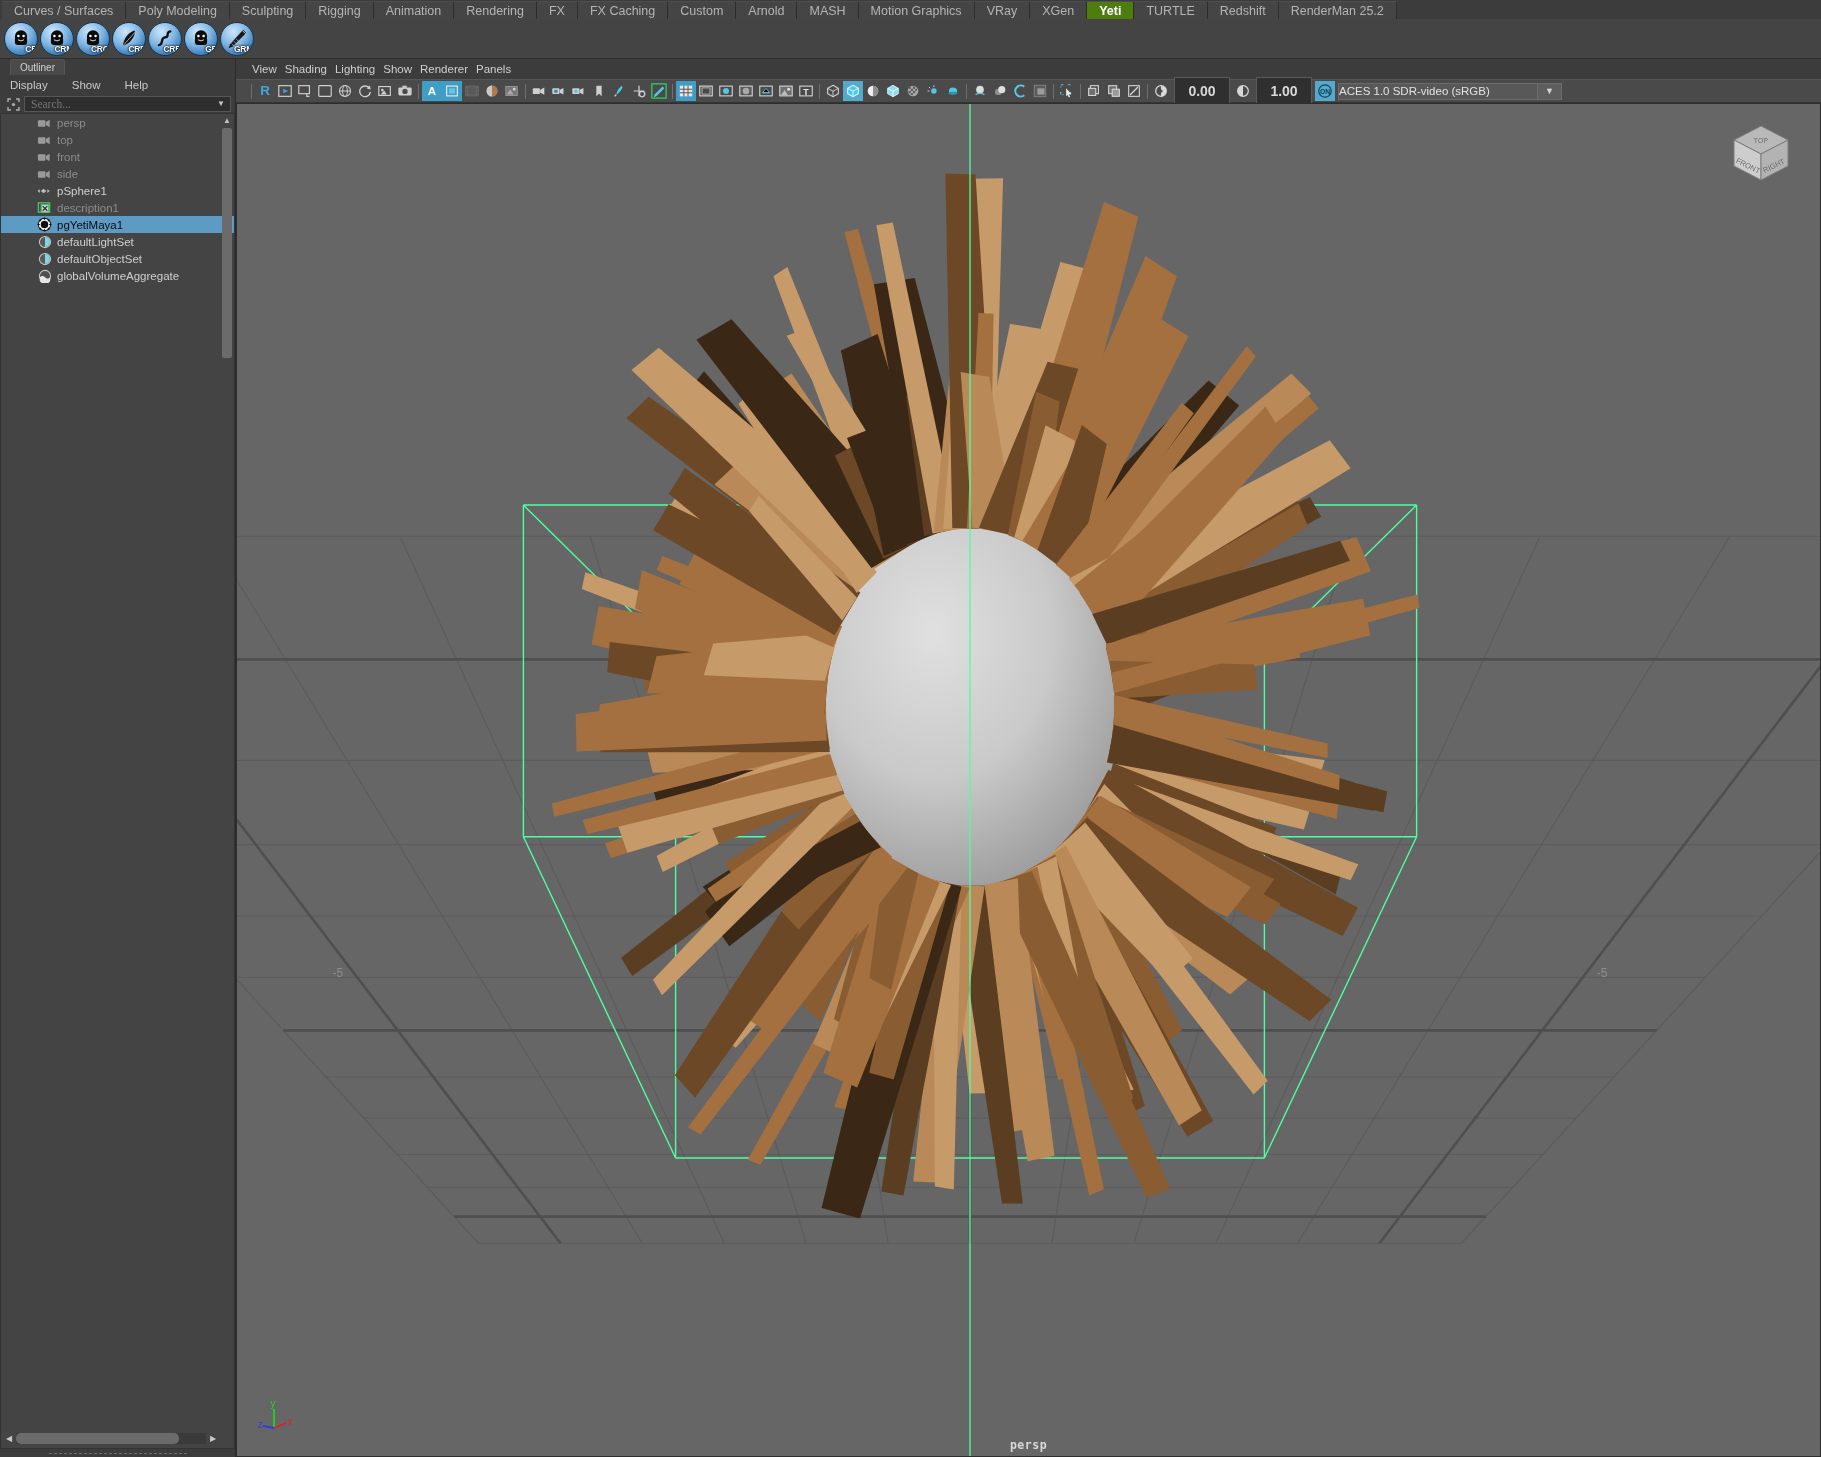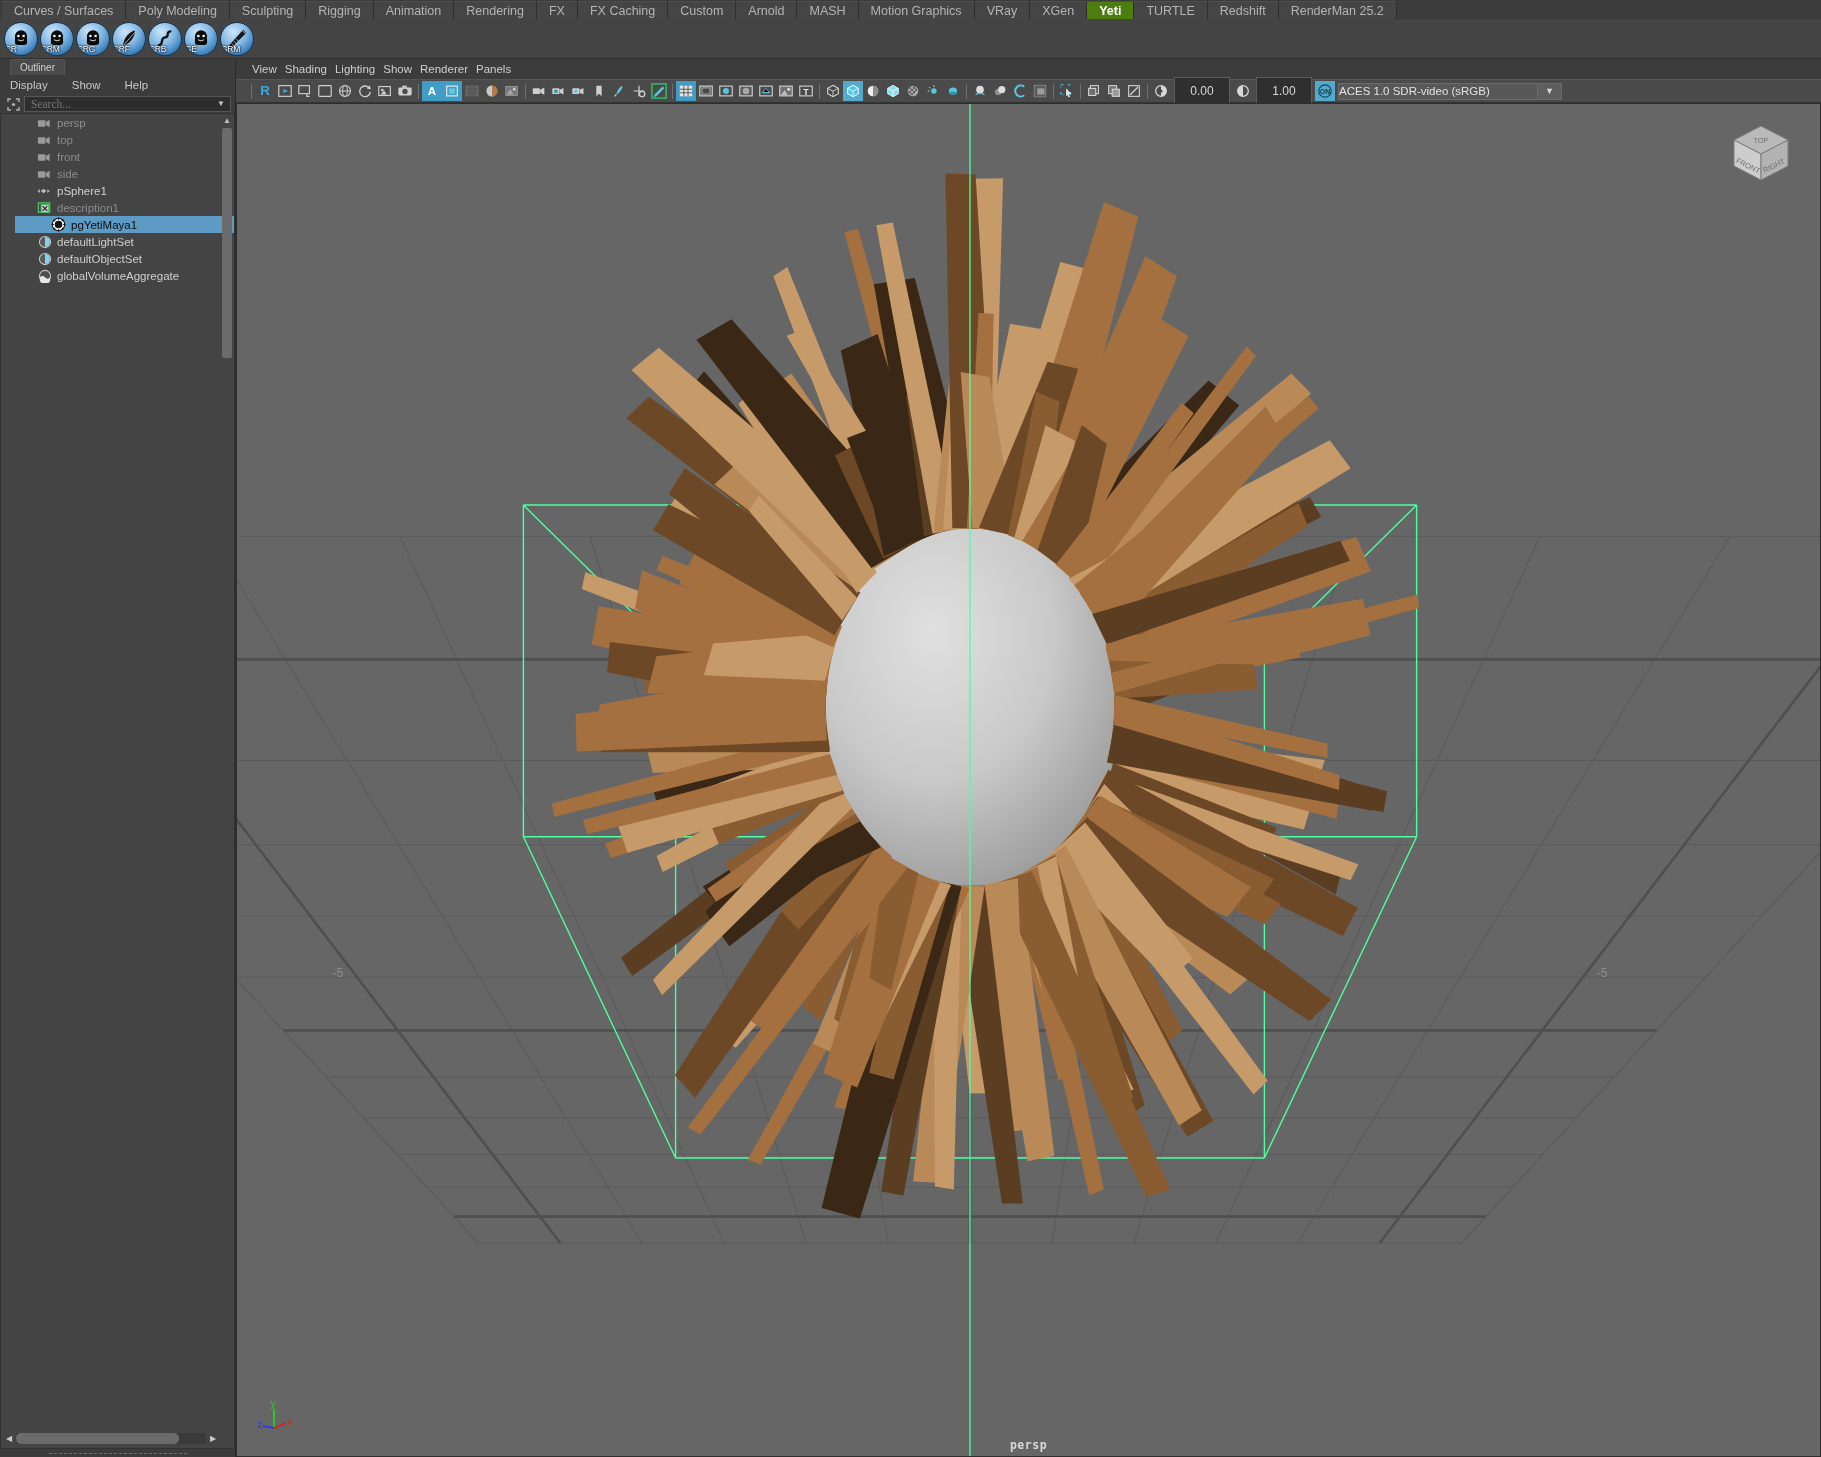--- a/index.html
+++ b/index.html
@@ -12,22 +12,22 @@
   .shelf-tab{height:18px;line-height:18px;padding:0 12px;font-size:12.5px;color:#b4b4b4;background:#454545;
              border-right:1px solid #2e2e2e;border-top:1px solid #4e4e4e;white-space:nowrap;}
   .shelf-tab.active{background:#4d7c0f;color:#ffffff;font-weight:bold;margin-top:29px;}
 
   .shelf-icons{height:40px;background:#444444;display:flex;align-items:center;padding-left:4px;gap:2px;flex:0 0 40px;
                border-bottom:1px solid #2e2e2e;}
   .shelf-btn{width:34px;height:34px;border-radius:50%;position:relative;display:flex;align-items:center;justify-content:center;
              background:radial-gradient(circle at 38% 28%, #cfe6fb 0%, #7fb5e2 45%, #3d7fbd 75%, #1d4f80 100%);
              border:1px solid #16364f;overflow:hidden;}
   .shelf-btn .glyph{font-size:17px;line-height:1;color:#000;}
-  .shelf-btn .tag{position:absolute;bottom:1px;left:0;right:0;text-align:left;font-size:8.5px;color:#ffffff;
-                  font-weight:normal;letter-spacing:-0.3px;text-shadow:0 0 2px #000,0 0 2px #000;}
+  .shelf-btn .tag{position:absolute;bottom:1px;left:0;right:0;text-align:right;font-size:8.5px;color:#ffffff;
+                  font-weight:bold;letter-spacing:-0.3px;text-shadow:0 0 2px #000,0 0 2px #000;}
   .shelf-btn svg{display:block;}
 
   
   .main{flex:1;display:flex;min-height:0;background:#3c3c3c;}
 
   
   .outliner{width:236px;flex:0 0 236px;display:flex;flex-direction:column;background:#3c3c3c;border-right:1px solid #2b2b2b;}
   .outliner-tabrow{height:16px;display:flex;align-items:flex-end;padding-left:10px;}
   .outliner-tab{font-size:10px;color:#d2d2d2;background:#4a4a4a;padding:1px 9px 1px 9px;border-top-left-radius:3px;border-top-right-radius:3px;
                 border:1px solid #565656;border-bottom:none;line-height:13px;}
@@ -35,21 +35,21 @@
   .outliner-search{height:18px;display:flex;align-items:center;gap:3px;padding:0 4px 0 6px;}
   .osearch-icon{width:15px;height:15px;flex:0 0 15px;position:relative;}
   .search-box{flex:1;height:16px;background:#2e2e2e;border:1px solid #565656;display:flex;align-items:center;
               padding:0 2px 0 6px;}
   .search-box input{flex:1;background:transparent;border:none;outline:none;color:#9a9a9a;font-size:11.5px;
                     font-family:Liberation Serif, serif;height:14px;padding:0;}
   .search-caret{width:14px;text-align:center;color:#c5c5c5;font-size:8px;line-height:8px;}
   .outliner-list{flex:1;background:#444444;margin:0 0 0 0;position:relative;overflow:hidden;border:1px solid #333;}
   .ol-row{height:17px;display:flex;align-items:center;gap:5px;padding-left:36px;font-size:11.5px;color:#cfcfcf;}
   .ol-row.dim{color:#8c8c8c;}
-  .ol-row.sel{background:#5d9ac4;color:#0d0d0d;margin-left:14px;}
+  .ol-row.sel{background:#5d9ac4;color:#0d0d0d;}
   .ol-ico{width:15px;height:13px;flex:0 0 15px;display:flex;align-items:center;justify-content:center;}
   .ol-vscroll{position:absolute;right:2px;top:2px;bottom:18px;width:10px;}
   .ol-vthumb{position:absolute;top:12px;left:0;width:10px;height:230px;background:#6b6b6b;border-radius:2px;}
   .ol-uparrow{position:absolute;top:0;left:0;width:10px;text-align:center;font-size:8px;color:#c0c0c0;line-height:10px;}
   .ol-hscroll{position:absolute;left:3px;right:16px;bottom:3px;height:13px;display:flex;align-items:center;gap:2px;}
   .ol-harrow{width:10px;text-align:center;font-size:8px;color:#c8c8c8;}
   .ol-htrack{flex:1;height:11px;background:#3a3a3a;position:relative;}
   .ol-hthumb{position:absolute;left:0;top:0;height:11px;width:86%;background:#6b6b6b;border-radius:5px;}
   .outliner-grip{height:8px;background:#3c3c3c;display:flex;align-items:center;justify-content:center;}
   .grip-dots{width:140px;height:3px;background-image:radial-gradient(#6e6e6e 45%,transparent 46%);
@@ -58,22 +58,22 @@
   
   .vp{flex:1;display:flex;flex-direction:column;min-width:0;background:#3c3c3c;}
   .vp-menus{height:20px;display:flex;align-items:center;gap:8px;padding-left:16px;font-size:11.5px;color:#cfcfcf;}
   .vp-toolbar{height:24px;background:#4a4a4a;display:flex;align-items:center;gap:0px;padding-left:12px;
               border-top:1px solid #565656;border-bottom:1px solid #343434;}
   .tb{width:20px;height:20px;display:flex;align-items:center;justify-content:center;flex:0 0 20px;}
   .tb.on{background:#3f9dc6;}
   .tb.onbox{background:#56a8cc;}
   .tb-sep{width:7px;height:16px;flex:0 0 7px;display:flex;align-items:center;justify-content:center;}
   .tb-sep i{display:block;width:1px;height:15px;background:#6e6e6e;}
-  .num-field{height:29px;width:56px;background:#2f2f2f;border:1px solid #5a5a5a;color:#d8d8d8;font-size:12px;
-             display:flex;align-items:center;justify-content:center;margin:0 3px;}
+  .num-field{height:29px;width:56px;background:#2f2f2f;border:1px solid #5a5a5a;color:#d8d8d8;font-size:14px;
+             display:flex;align-items:center;justify-content:center;margin:0 3px;font-weight:bold;}
   .cm-box{height:17px;width:200px;background:#585858;border:1px solid #6b6b6b;color:#e2e2e2;font-size:11.5px;
           display:flex;align-items:center;padding-left:0;margin-left:3px;}
   .cm-caret{width:24px;height:17px;background:#5e5e5e;border:1px solid #6b6b6b;border-left:none;display:flex;
             align-items:center;justify-content:center;font-size:9px;color:#d6d6d6;}
 
   
   .view3d{flex:1;position:relative;background:#666666;overflow:hidden;border:1px solid #2e2e2e;}
   .view3d svg{position:absolute;inset:0;width:100%;height:100%;display:block;}
   .vp-label{position:absolute;left:50%;transform:translateX(-50%);bottom:4px;font-size:11.5px;color:#d9d9d9;
             font-family:"DejaVu Sans Mono",monospace;font-weight:bold;letter-spacing:0.5px;}

